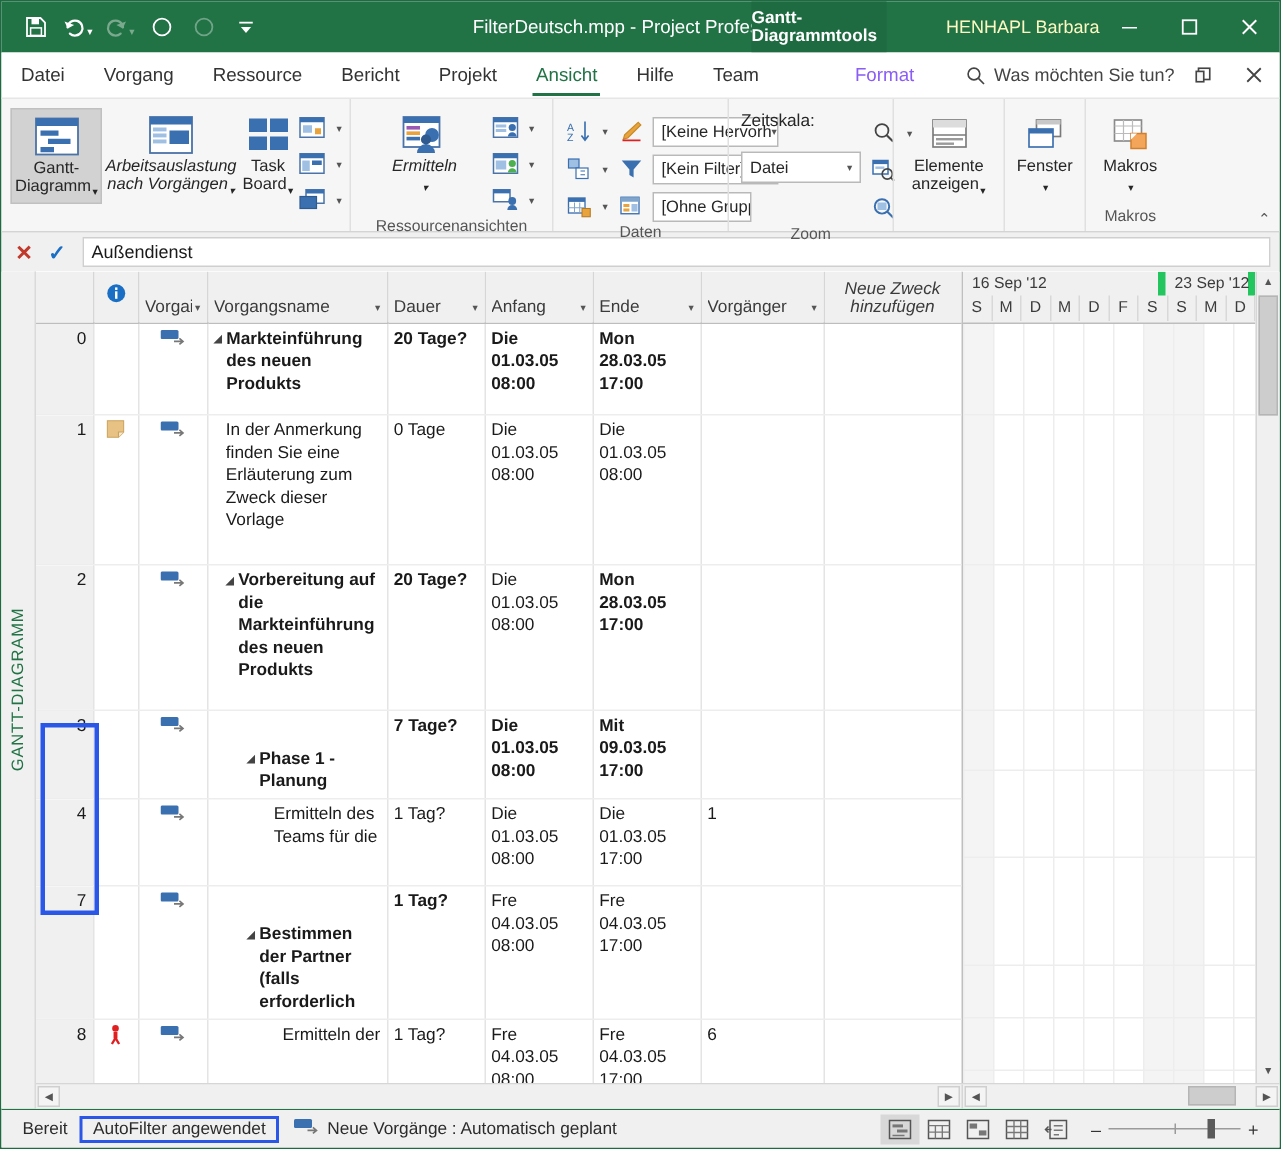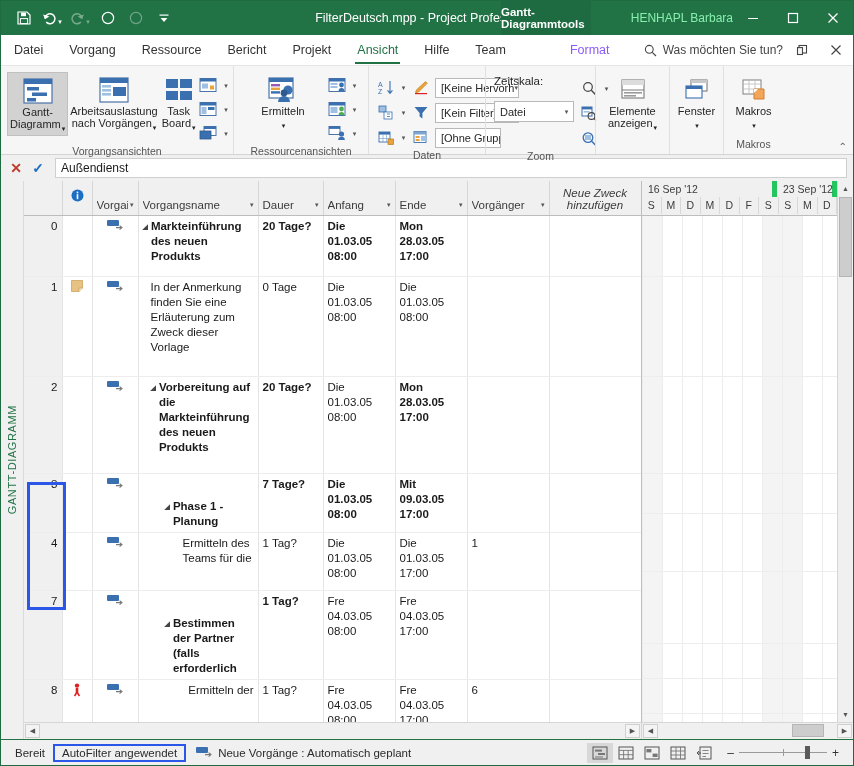--- a/index.html
+++ b/index.html
@@ -15,21 +15,21 @@
   
   .titlebar{height:34px;background:#217346;display:flex;align-items:center;flex:0 0 auto;position:relative;}
   .qat{display:flex;align-items:center;padding-left:10px;gap:2px;}
   .qat-btn{width:26px;height:24px;display:flex;align-items:center;justify-content:center;color:#fff;font-size:14px;line-height:1;}
   .qat-btn.dim{color:#7aa98d;}
   .qat-btn svg{display:block;}
   .caret{font-size:7px;margin-left:1px;position:relative;top:3px;}
   .title-text{position:absolute;left:0;right:0;text-align:center;color:#fff;font-size:12.5px;pointer-events:none;}
   .ctx-tab{position:absolute;left:500px;top:0;height:34px;width:90px;background:#1e6b41;
            display:flex;align-items:center;justify-content:center;color:#fff;font-size:11.5px;font-weight:bold;}
-  .userzone{position:absolute;right:120px;top:0;height:34px;display:flex;align-items:center;color:#86efac;font-size:12px;}
+  .userzone{position:absolute;right:120px;top:0;height:34px;display:flex;align-items:center;color:#fef9c3;font-size:12px;}
   .wincontrols{position:absolute;right:0;top:0;height:34px;display:flex;align-items:center;}
   .wc{width:40px;height:34px;display:flex;align-items:center;justify-content:center;color:#fff;font-size:13px;}
 
   
   .tabstrip{height:30px;background:#fff;display:flex;align-items:flex-end;flex:0 0 auto;position:relative;
             border-bottom:1px solid #e6e6e6;}
   .tab{padding:0 13px;height:30px;line-height:30px;font-size:12.5px;color:#333;position:relative;white-space:nowrap;}
   .tab.active{color:#217346;}
   .tab.active:after{content:"";position:absolute;left:11px;right:11px;bottom:1px;height:2px;background:#217346;}
   .tab.ctx{color:#8b5cf6;}
@@ -41,21 +41,21 @@
   
   .ribbon{height:88px;background:#f6f6f6;border-bottom:1px solid #d4d4d4;display:flex;flex:0 0 auto;position:relative;}
   .rgroup{display:flex;flex-direction:column;justify-content:space-between;position:relative;padding:3px 0 0 0;height:88px;box-sizing:border-box;}
   .rgroup + .rgroup{border-left:1px solid #e0e0e0;}
   .rg-body{display:flex;align-items:flex-start;padding:3px 6px 0 6px;flex:1;}
   .rg-label{text-align:center;font-size:10.5px;color:#555;padding-bottom:4px;}
   .bigbtn{display:flex;flex-direction:column;align-items:center;justify-content:flex-start;
           width:62px;padding:3px 2px;font-size:11px;color:#262626;text-align:center;line-height:12px;}
   .bigbtn.sel{background:#d2d2d2;border:1px solid #c0c0c0;box-sizing:border-box;}
   .bigbtn .ico{height:30px;display:flex;align-items:center;justify-content:center;}
-  .bigbtn.wide{width:104px;}
+  .bigbtn.wide{width:104px;font-style:italic;}
   .smallcol{display:flex;flex-direction:column;gap:1px;padding-top:2px;}
   .smallrow{display:flex;align-items:center;height:23px;gap:2px;}
   .smallrow .ico{width:22px;height:21px;display:flex;align-items:center;justify-content:center;}
   .dd{font-size:7px;color:#555;width:9px;text-align:center;}
   .combo{height:20px;border:1px solid #b9b9b9;background:#fff;display:flex;align-items:center;
          padding:0 2px 0 5px;font-size:11px;color:#262626;box-sizing:border-box;overflow:hidden;white-space:nowrap;}
   .combo .dd{margin-left:auto;}
   .zoomlabel{font-size:11.5px;color:#262626;}
   .collapse-ribbon{position:absolute;right:6px;bottom:2px;font-size:10px;color:#555;}
 
@@ -321,21 +321,20 @@
               <svg width="19" height="17" viewBox="0 0 19 17">
                   <rect x="5" y="1.5" width="12" height="9" fill="#fff" stroke="#4a73a8" stroke-width="1"></rect>
                   <rect x="5" y="1.5" width="12" height="2.5" fill="#3a6fb0"></rect>
                   <rect x="1" y="6" width="11" height="8" fill="#3a6fb0" stroke="#2f5a8f" stroke-width=".8"></rect>
                 </svg>
             </span>
               <span class="dd">▾</span>
           </div>
         </div>
       </div>
-      <div class="rg-label">Vorgangsansichten</div>
     </div>
 
     <div class="rgroup" style="width:135px">
       <div class="rg-body">
         <div class="bigbtn wide" style="width:82px">
           <span class="ico">
             <svg width="30" height="26" viewBox="0 0 30 26">
                 <rect x="1" y="1" width="24" height="20" fill="#fff" stroke="#4a73a8" stroke-width="1.2"></rect>
                 <rect x="1" y="1" width="24" height="4" fill="#3a6fb0"></rect>
                 <rect x="3" y="7" width="9" height="2.4" fill="#9b59b6"></rect>

